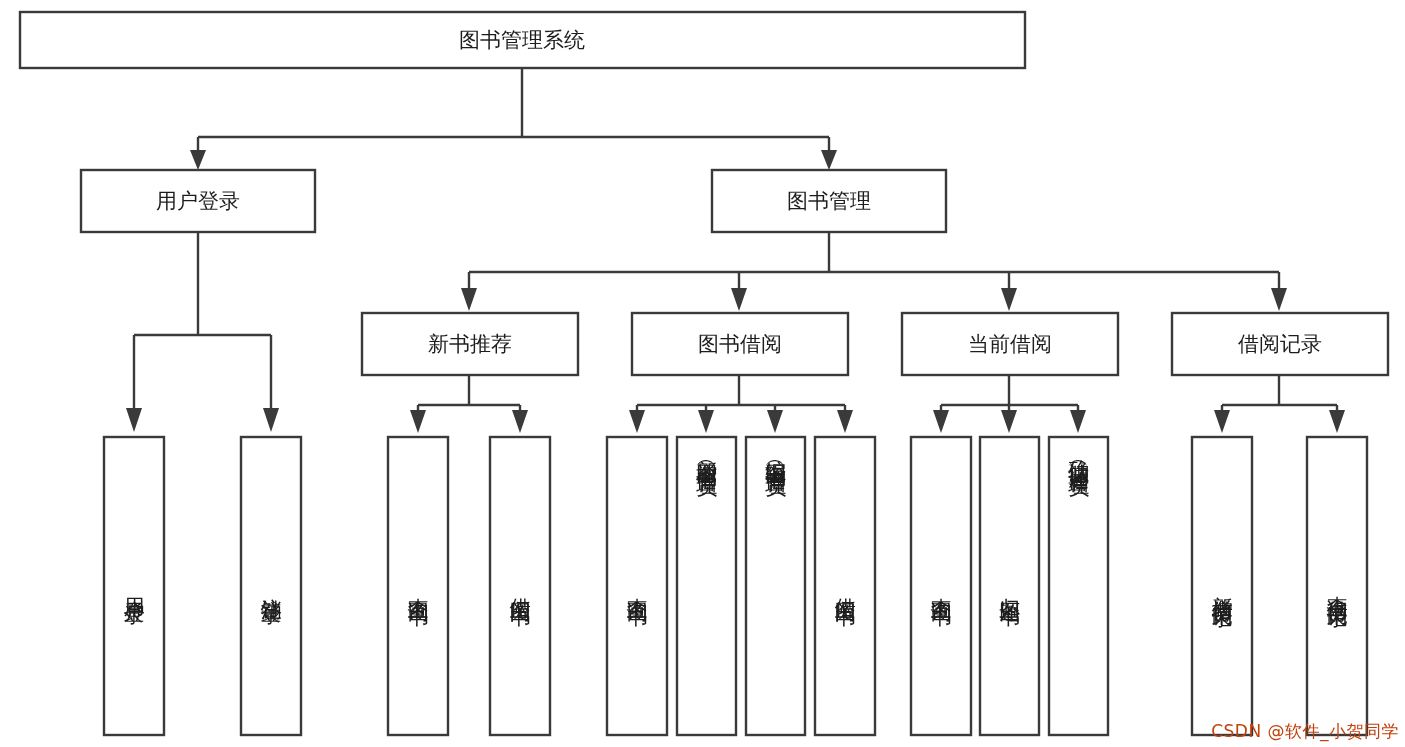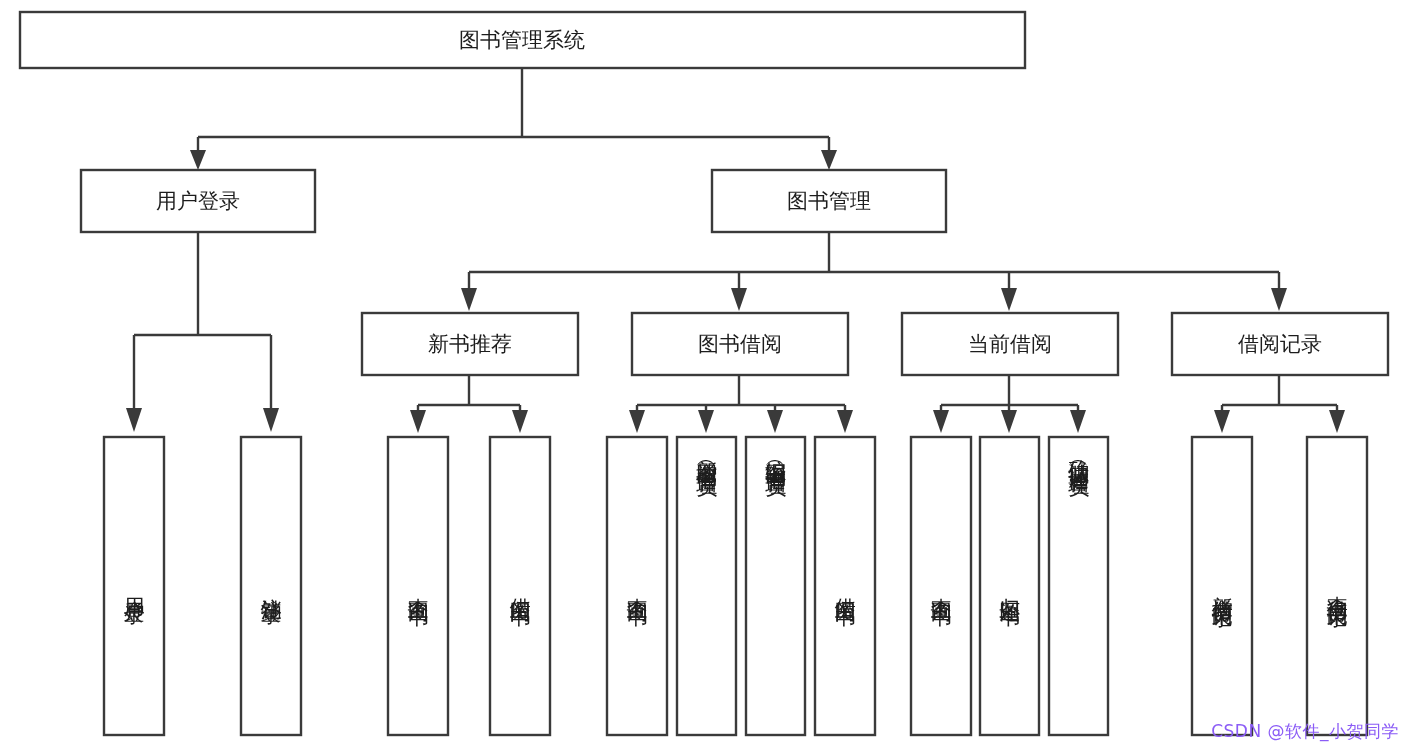--- a/index.html
+++ b/index.html
@@ -60,21 +60,21 @@
     color: #1d1d1d;
     white-space: nowrap;
     text-align: center;
   }
   #watermark {
     position: absolute;
     right: 6px;
     bottom: 4px;
     font-family: "DejaVu Sans", "Liberation Sans", sans-serif;
     font-size: 17px;
-    color: #8b5cf6;
+    color: #c2410c;
     letter-spacing: 0.5px;
     user-select: none;
   }
 </style>
 </head>
 <body>
 
 <svg id="diagram" viewBox="0 0 1405 747">
 
   <g>

